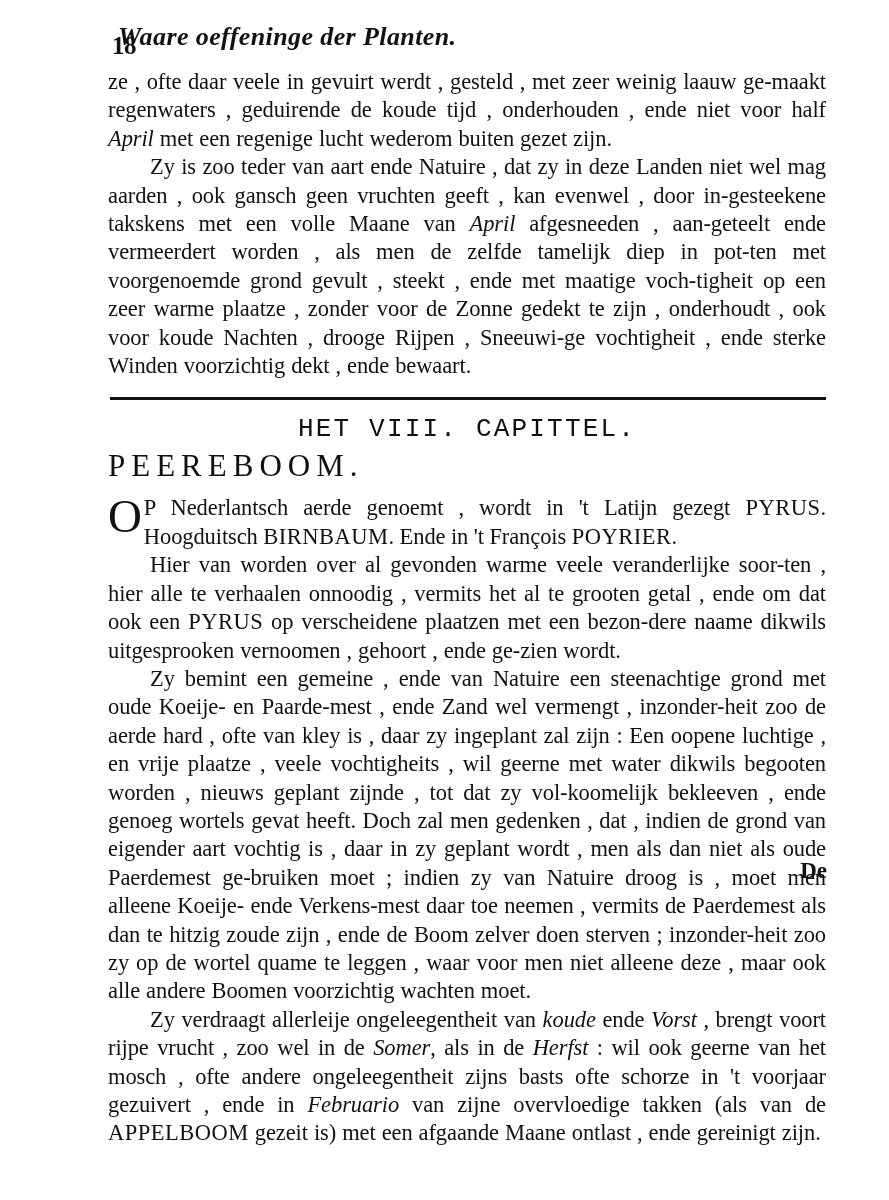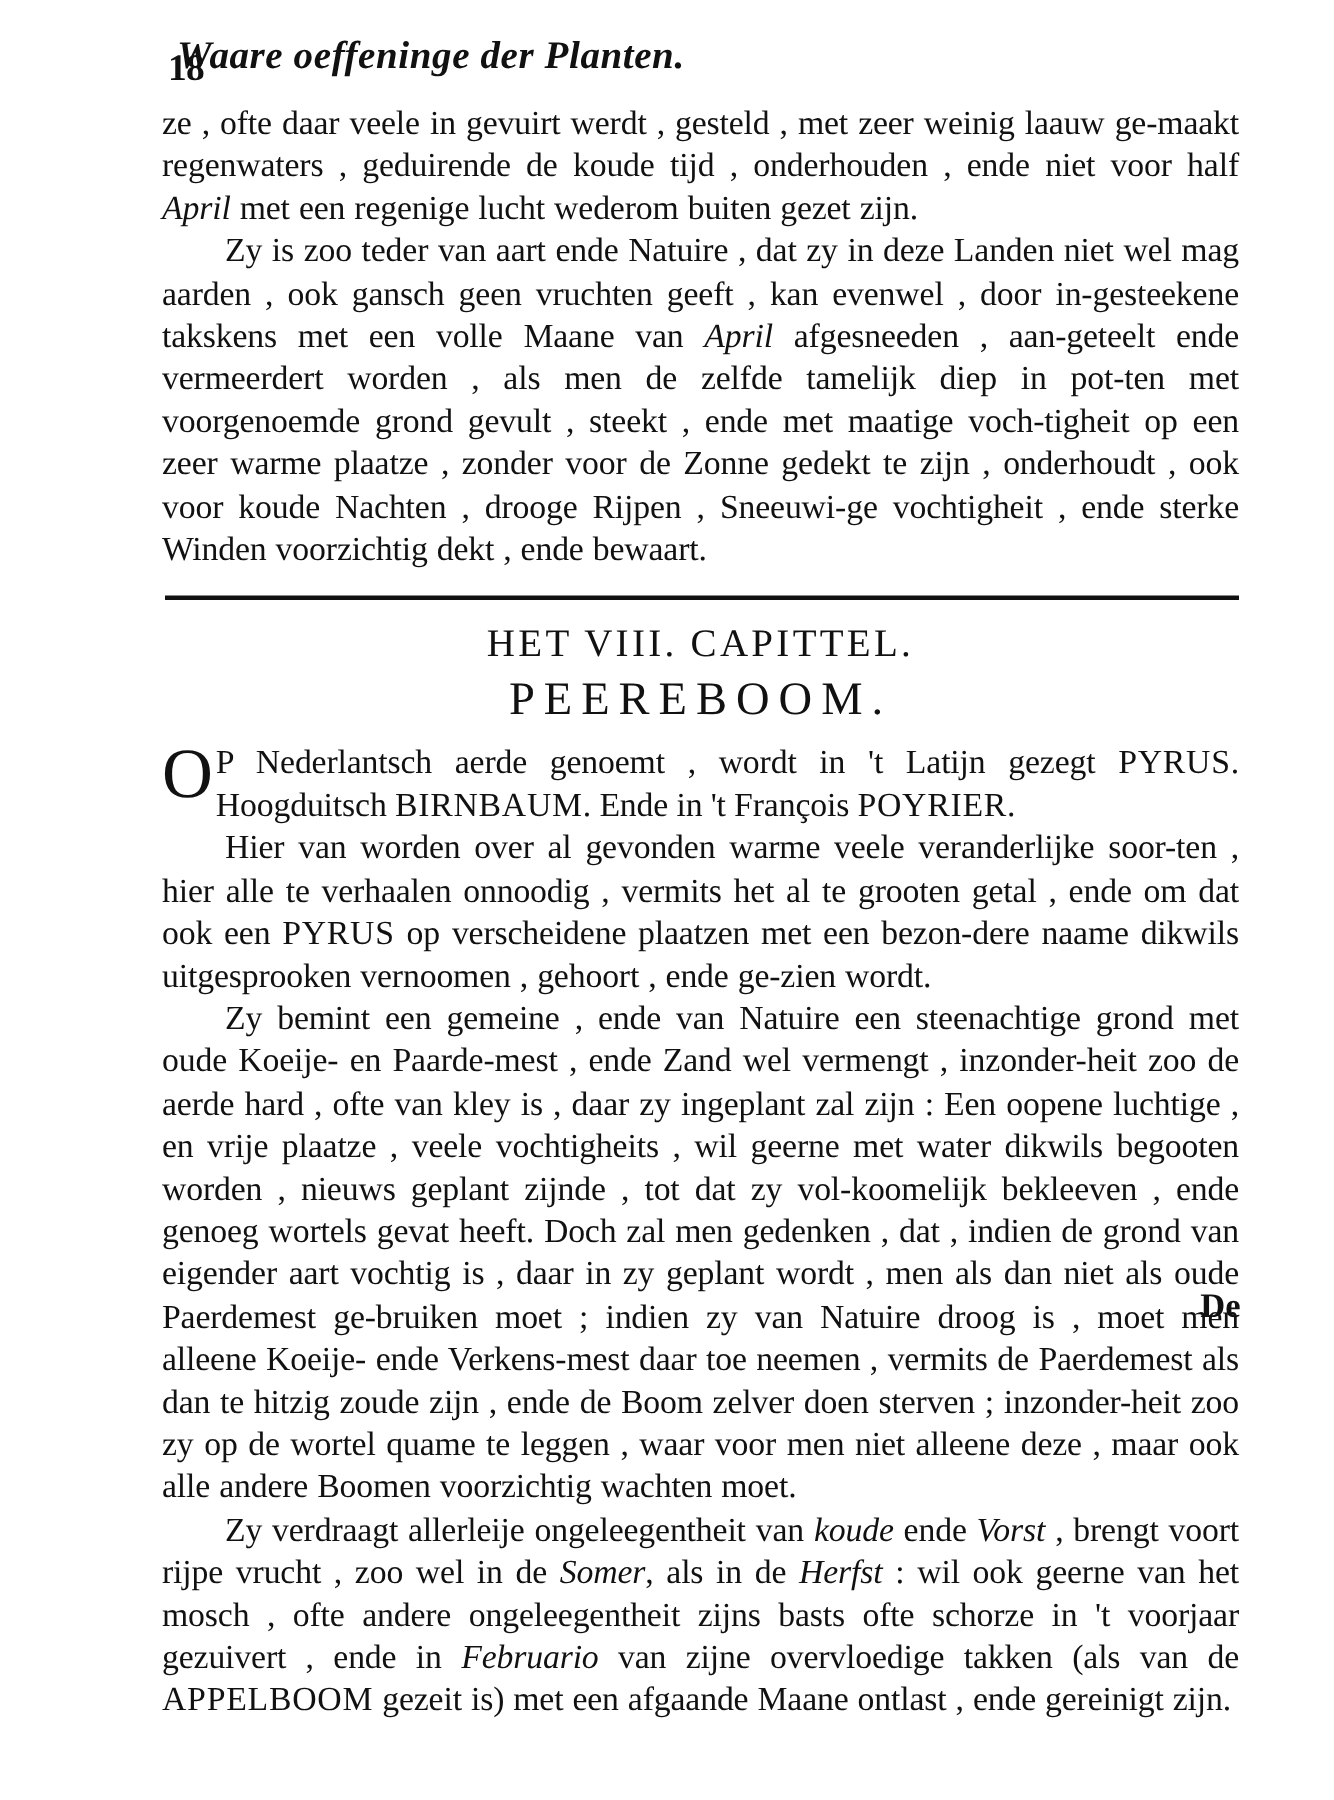--- a/index.html
+++ b/index.html
@@ -74,23 +74,24 @@
     margin: 17px 0 14px 2px;
   }
   
   .chapter-head {
     text-align: center;
     font-size: 26px;
     font-variant: small-caps;
     letter-spacing: 2.2px;
     margin: 6px 0 4px 0;
     white-space: nowrap;
+    font-family: Liberation Mono, monospace;
   }
   .chapter-title {
-    text-align: center;
+    text-align: left;
     font-size: 31px;
     letter-spacing: 6px;
     margin: 2px 0 10px 0;
     white-space: nowrap;
   }
   
   .dropcap-para {
     position: relative;
     font-size: 22.5px;
     line-height: 28.4px;

